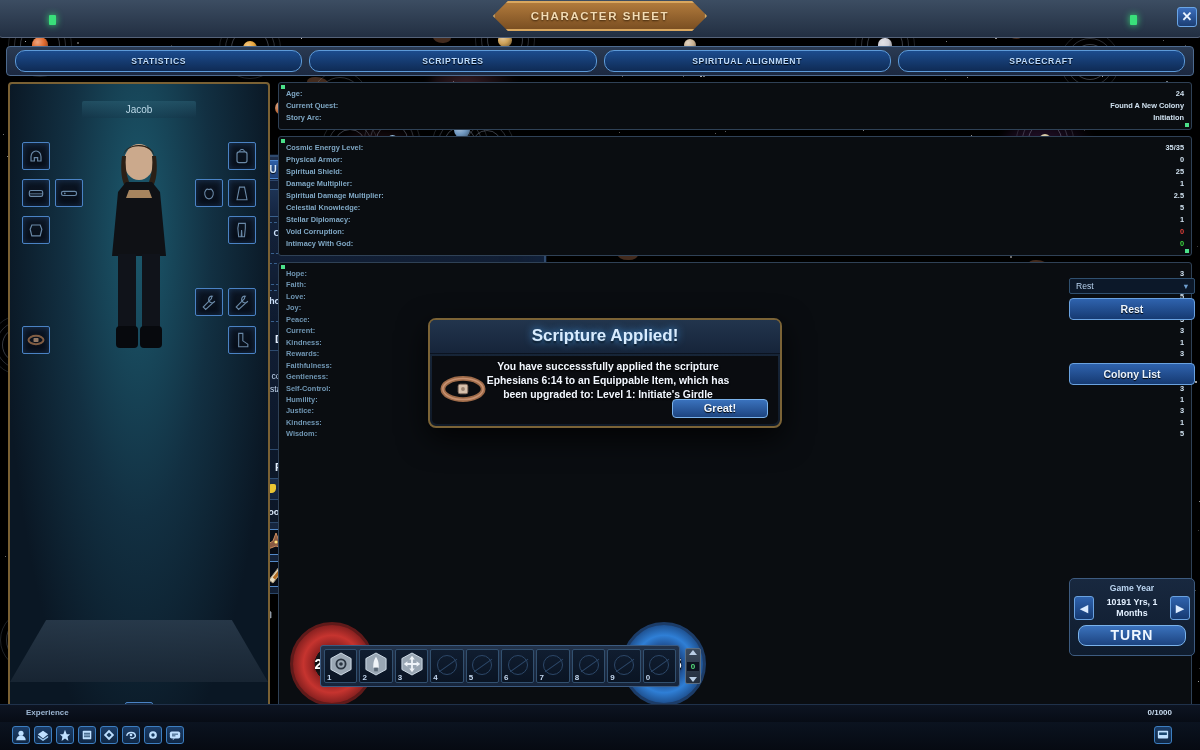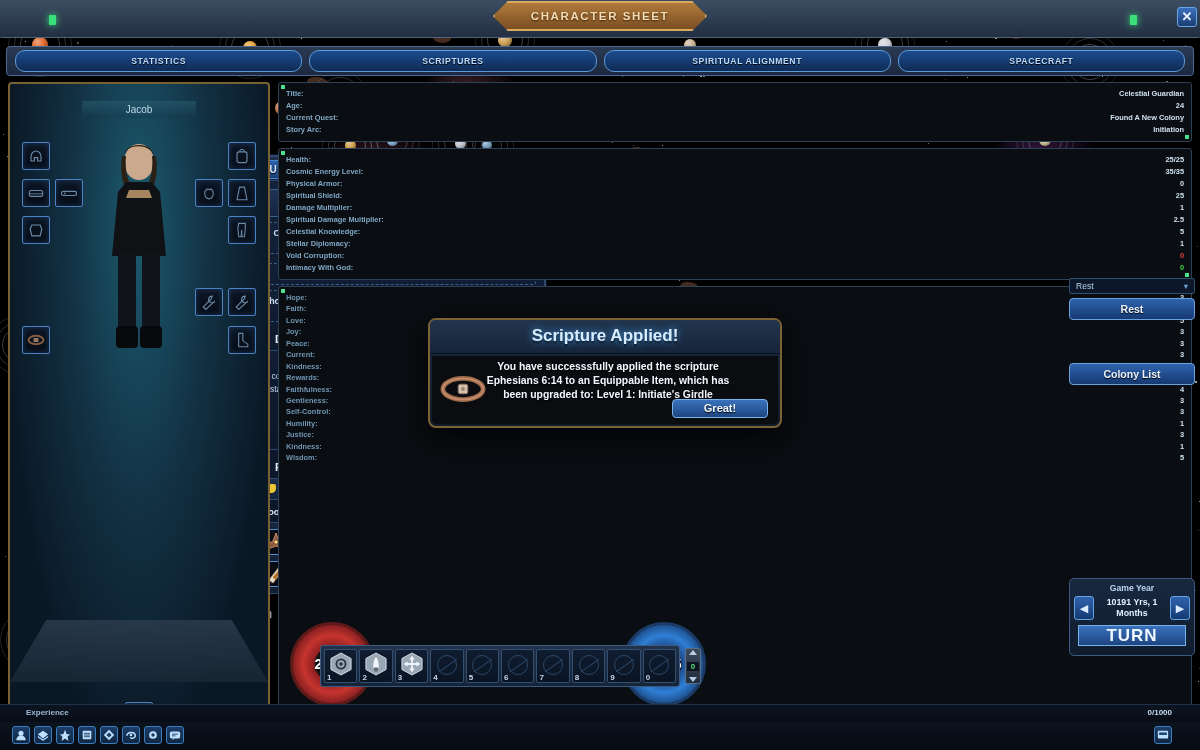--- a/index.html
+++ b/index.html
@@ -298,22 +298,22 @@
   #year-row { display:flex; align-items:center; gap:3px; margin-top:3px; }
   .arrow-btn {
     width:20px; height:24px; background:linear-gradient(180deg,#2f63ae,#163a72);
     border:1px solid #6aa2e0; border-radius:3px; color:#dcecff;
     font-size:11px; text-align:center; line-height:22px; cursor:pointer;
   }
   #year-val { flex:1; text-align:center; font-size:8.8px; font-weight:bold; color:#e3f0ff; line-height:1.25; }
   #turn-btn {
     margin:5px auto 0; width:108px; height:21px;
     background:linear-gradient(180deg,#3a72bd,#1d4480);
-    border:1px solid #7ab2ea; border-radius:0;
-    font-size:17px; font-weight:bold; letter-spacing:1px; color:#eff7ff;
+    border:1px solid #7ab2ea; border-radius:8px;
+    font-size:14px; font-weight:bold; letter-spacing:1px; color:#eff7ff;
     text-align:center; line-height:19px; cursor:pointer;
   }
 
   
   #hud-hp, #hud-energy {
     position:absolute; width:84px; height:84px; border-radius:50%;
     display:flex; align-items:center; justify-content:center;
     font-size:14px; font-weight:bold; color:#fff; text-shadow:0 1px 3px #000;
   }
   #hud-hp { left:290px; top:622px;
@@ -1356,41 +1356,33 @@
           <svg viewBox="0 0 24 24">
             <path d="M3 9 h16 v3 h-4 l-1 3 h-3 l-1-3 H3Z" fill="none" stroke="#8fb7dd" stroke-width="1.3"></path>
             <path d="M17 12 v4" stroke="#8fb7dd" stroke-width="1.3"></path>
           </svg>
         </div>
     </div>
 
     <div id="stats-col">
       <div class="stat-box" id="identity-box">
           <div class="srow">
-            <span class="slabel">Title:</span>
-            <span class="sval">Celestial Guardian</span>
-          </div>
-          <div class="srow">
             <span class="slabel">Age:</span>
             <span class="sval">24</span>
           </div>
           <div class="srow">
             <span class="slabel">Current Quest:</span>
             <span class="sval">Found A New Colony</span>
           </div>
           <div class="srow">
             <span class="slabel">Story Arc:</span>
             <span class="sval">Initiation</span>
           </div>
         </div>
       <div class="stat-box" id="core-box">
-          <div class="srow">
-            <span class="slabel">Health:</span>
-            <span class="sval">25/25</span>
-          </div>
           <div class="srow">
             <span class="slabel">Cosmic Energy Level:</span>
             <span class="sval">35/35</span>
           </div>
           <div class="srow">
             <span class="slabel">Physical Armor:</span>
             <span class="sval">0</span>
           </div>
           <div class="srow">
             <span class="slabel">Spiritual Shield:</span>

